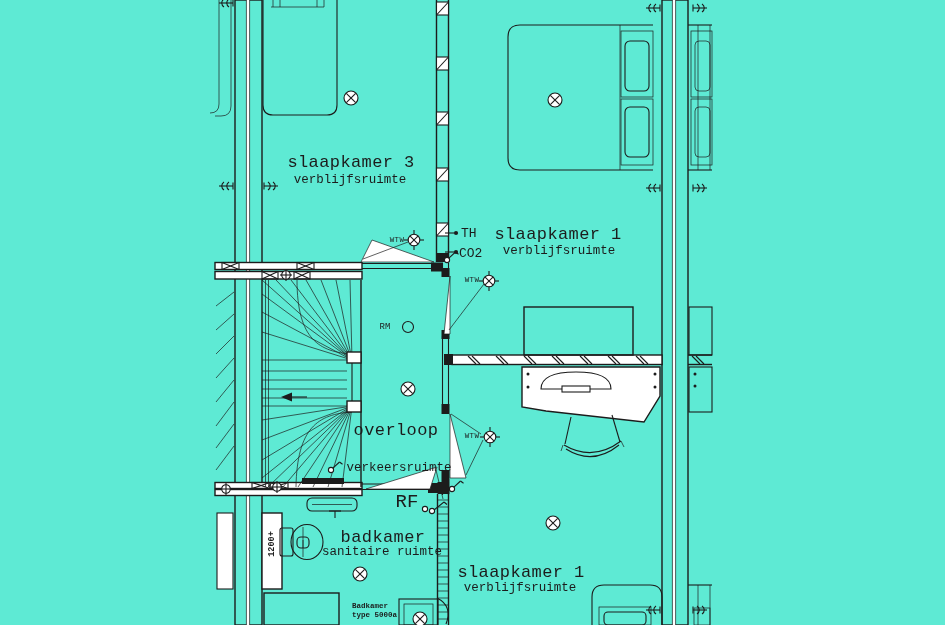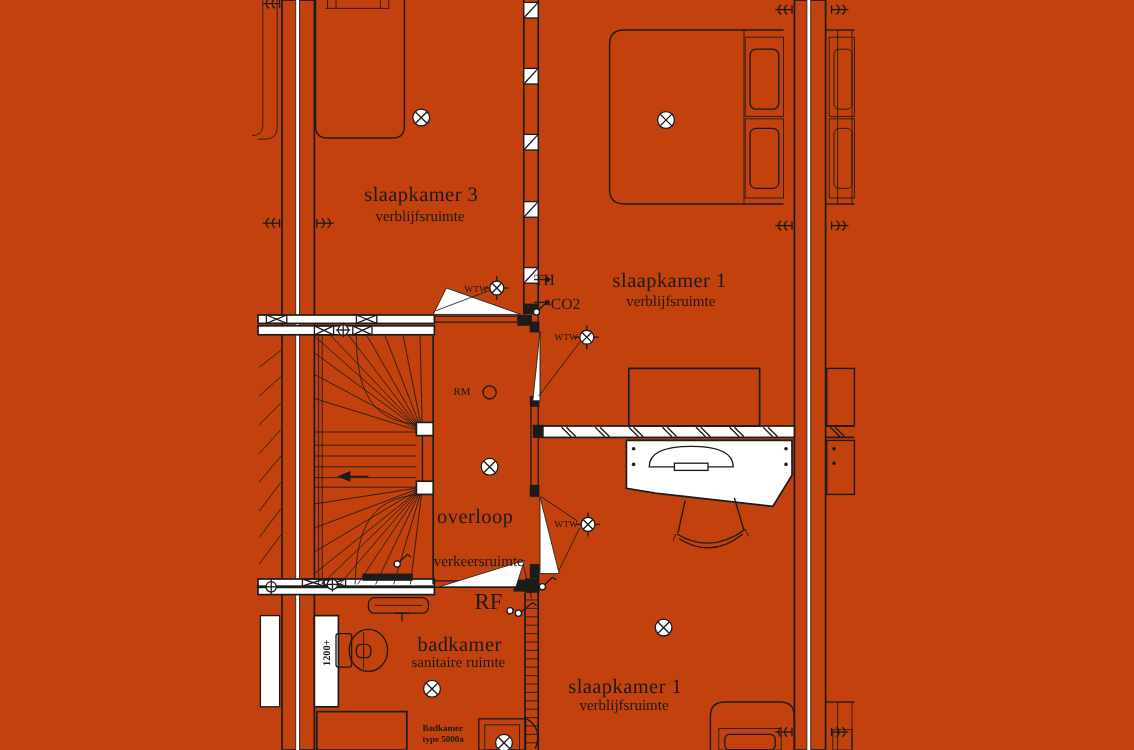--- a/index.html
+++ b/index.html
@@ -1,17 +1,17 @@
 <!DOCTYPE html>
 <html><head>
 <meta charset="utf-8">
 <style>
   html,body{margin:0;padding:0;background:#fff}
-  .plan{position:relative;width:945px;height:625px;background:#c2410c;
-        font-family:Liberation Serif, serif;color:#1c1c1c;overflow:hidden}
+  .plan{position:relative;width:945px;height:625px;background:#5eead4;
+        font-family:Liberation Mono, monospace;color:#1c1c1c;overflow:hidden}
   .plan svg{position:absolute;left:0;top:0}
   .lbl{position:absolute;transform:translate(-50%,-50%);white-space:nowrap;line-height:1;text-align:center}
   .lbl-l{position:absolute;transform:translateY(-50%);white-space:nowrap;line-height:1}
   .room-name{font-size:17px;letter-spacing:.4px}
   .room-type{font-size:12.5px}
   .sensor{font-size:13px}
   .tiny{font-size:7.5px;letter-spacing:.3px}
   .rm{font-size:9px}
   .rf{font-size:19px}
   .rot{transform:translate(-50%,-50%) rotate(-90deg);font-size:8.5px;font-weight:700}
@@ -421,21 +421,21 @@
 
 <div class="lbl room-name" style="left:521px;top:572px">slaapkamer 1</div>
 <div class="lbl room-type" style="left:520px;top:588px">verblijfsruimte</div>
 
 <div class="lbl room-name" style="left:396px;top:430px">overloop</div>
 <div class="lbl room-type" style="left:399px;top:468px">verkeersruimte</div>
 
 <div class="lbl room-name" style="left:383px;top:537px">badkamer</div>
 <div class="lbl room-type" style="left:382px;top:552px">sanitaire ruimte</div>
 
-<div class="lbl-l sensor" style="left:445px;top:233px">TH</div>
+<div class="lbl-l sensor" style="left:461px;top:233px">TH</div>
 <div class="lbl-l sensor" style="left:459px;top:253px">CO2</div>
 
 <div class="lbl tiny" style="left:397px;top:241px">WTW</div>
 <div class="lbl tiny" style="left:472px;top:281px">WTW</div>
 <div class="lbl tiny" style="left:472px;top:437px">WTW</div>
 
 <div class="lbl rm" style="left:385px;top:327px">RM</div>
 <div class="lbl rf" style="left:407px;top:502px">RF</div>
 
 <div class="lbl rot" style="left:272px;top:544px">1200+</div>

